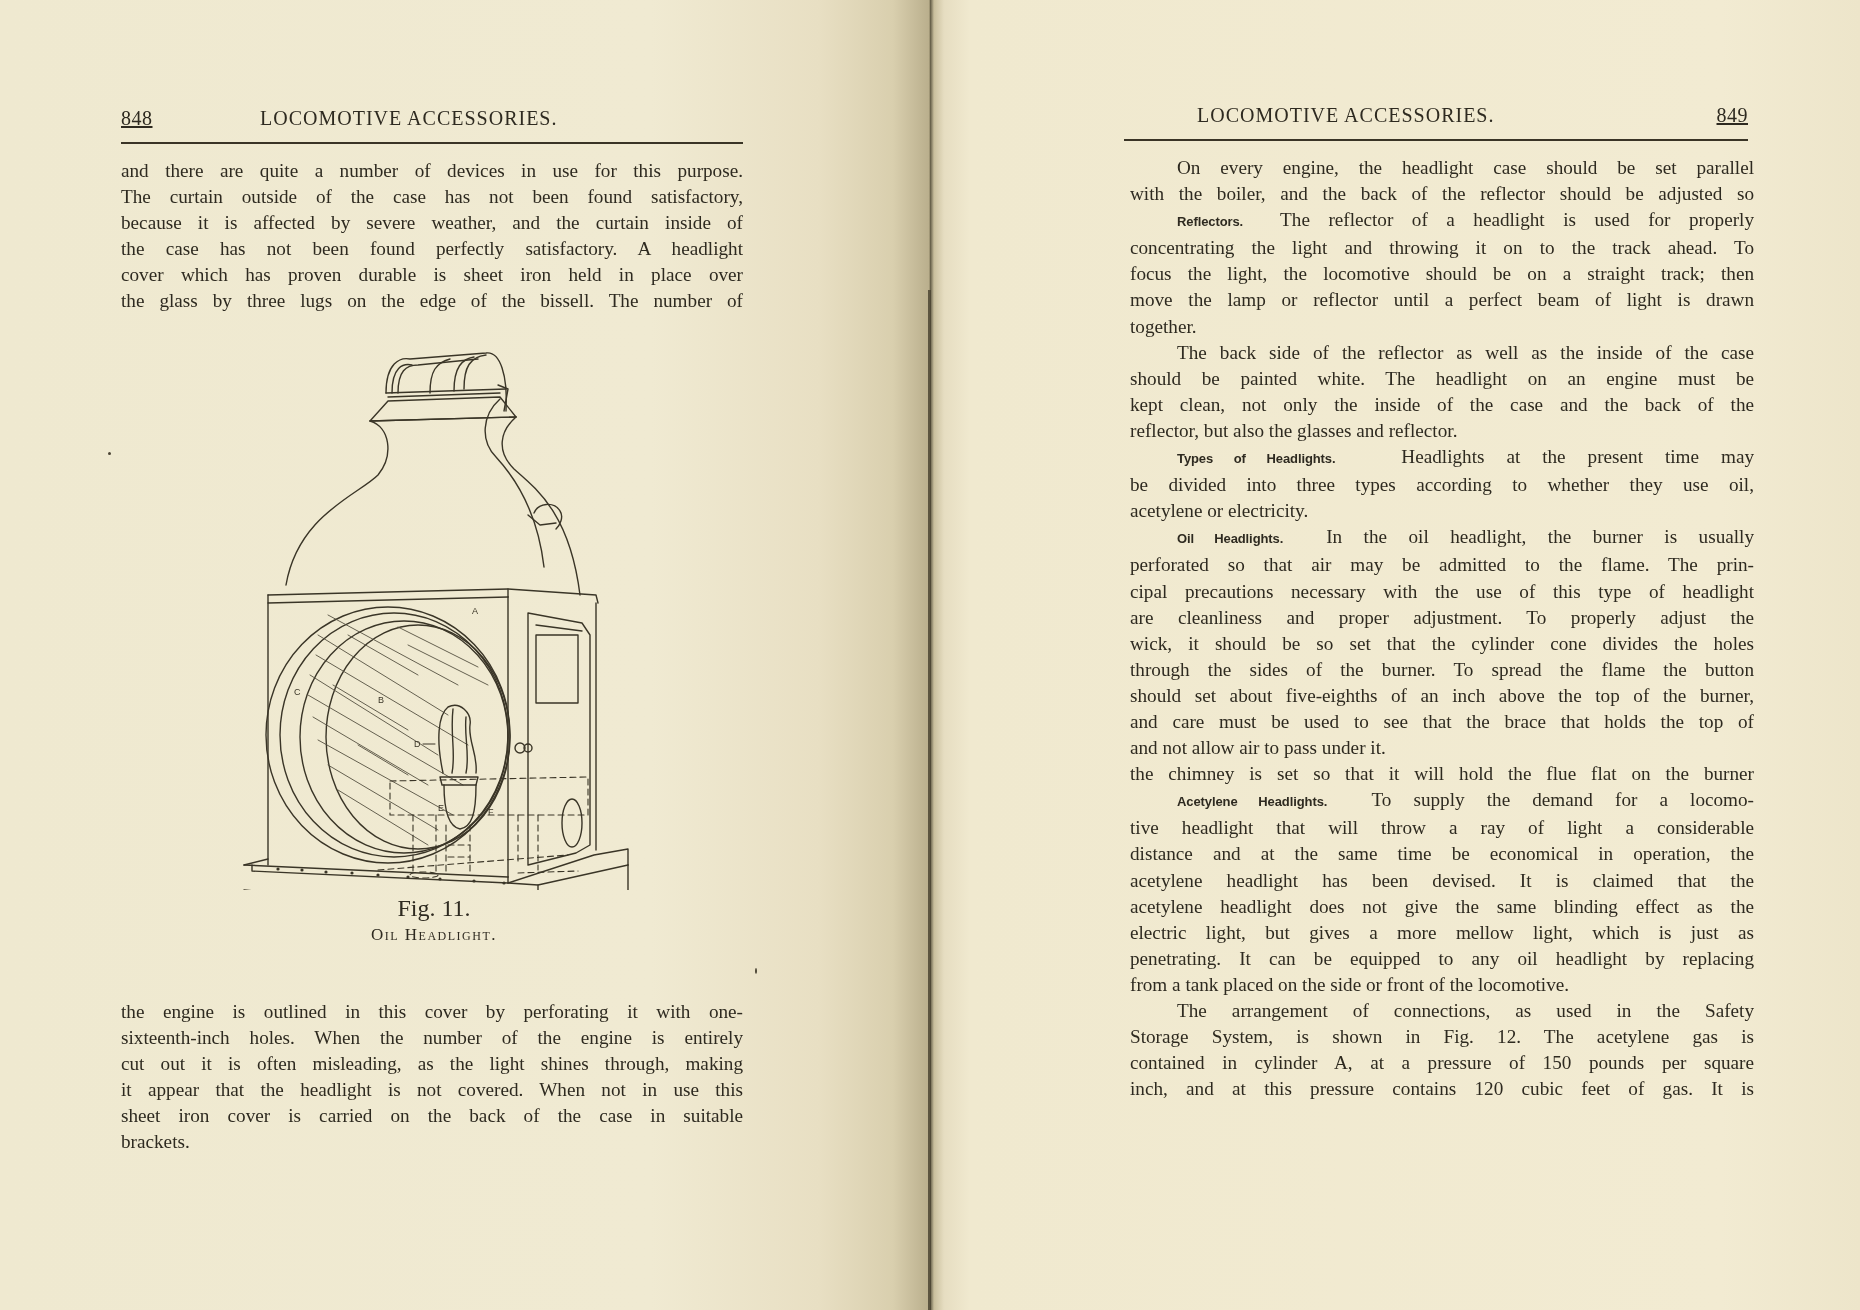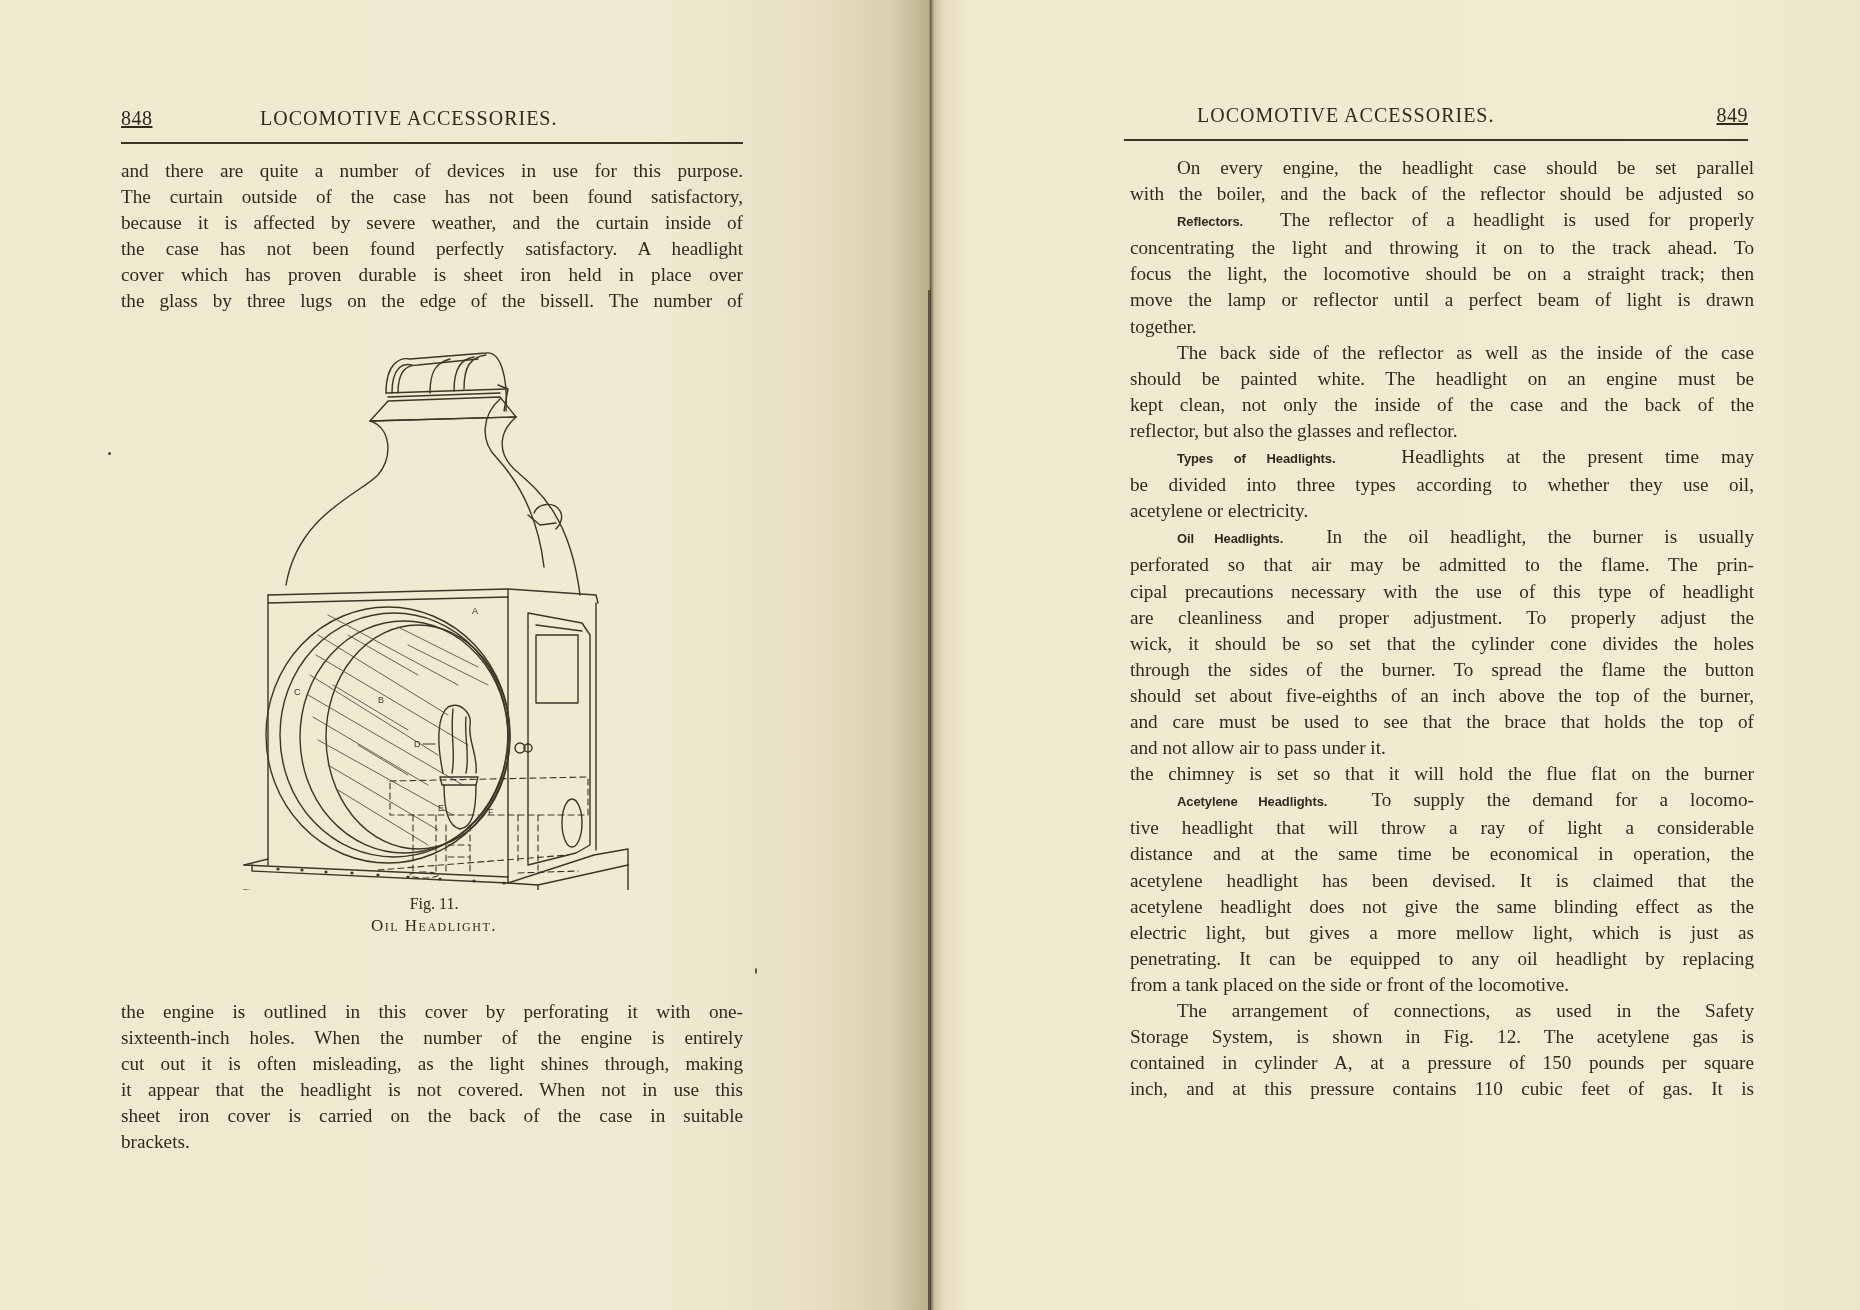--- a/index.html
+++ b/index.html
@@ -25,21 +25,21 @@
   .folio { position:absolute; top:0; font-size:20px;text-decoration:underline; }
   .head-title { position:absolute; top:0; letter-spacing:1px; }
   .rule { position:absolute; height:2px; background:#3a3426; }
 
   .text-block { position:absolute; font-size:19.2px; line-height:26.1px; text-align:justify; }
   .run-in { font-family:"Liberation Sans","DejaVu Sans",sans-serif; font-weight:bold; font-size:13px; letter-spacing:-.1px;margin-top:10px; }
   .line { display:block; text-align:justify; text-align-last:justify; white-space:nowrap; }
   .line.last { text-align-last:left; }
 
   .caption { position:absolute; text-align:center; width:400px; }
-  .fig-num { font-size:16px; }
+  .fig-num { font-size:24px; }
   .fig-title { font-size:17px; letter-spacing:1.5px; font-variant:small-caps; }
   .speck { position:absolute; width:3px; height:3px; background:#4a4434; border-radius:50%; }
 </style>
 </head>
 <body>
 
 <div class="page page-left">
   <span class="speck" style="left:108px;top:452px;"></span>
   <span class="speck" style="left:755px;top:968px;width:2px;height:6px;"></span>
 
@@ -229,18 +229,18 @@
     <span class="line">distance and at the same time be economical in operation, the</span>
     <span class="line">acetylene headlight has been devised.  It is claimed that the</span>
     <span class="line">acetylene headlight does not give the same blinding effect as the</span>
     <span class="line">electric light, but gives a more mellow light, which is just as</span>
     <span class="line">penetrating.  It can be equipped to any oil headlight by replacing</span>
     <span class="line last">from a tank placed on the side or front of the locomotive.</span>
 
     <span class="line" style="padding-left:47px;">The arrangement of connections, as used in the Safety</span>
     <span class="line">Storage System, is shown in Fig. 12.   The acetylene gas is</span>
     <span class="line">contained in cylinder A, at a pressure of 150 pounds per square</span>
-    <span class="line">inch, and at this pressure contains 110 cubic feet of gas.  It is</span>
+    <span class="line">inch, and at this pressure contains 120 cubic feet of gas.  It is</span>
   </div>
 </div>
 
 <div class="gutter-line-top"></div>
 <div class="gutter-line"></div>
 
 </body></html>

